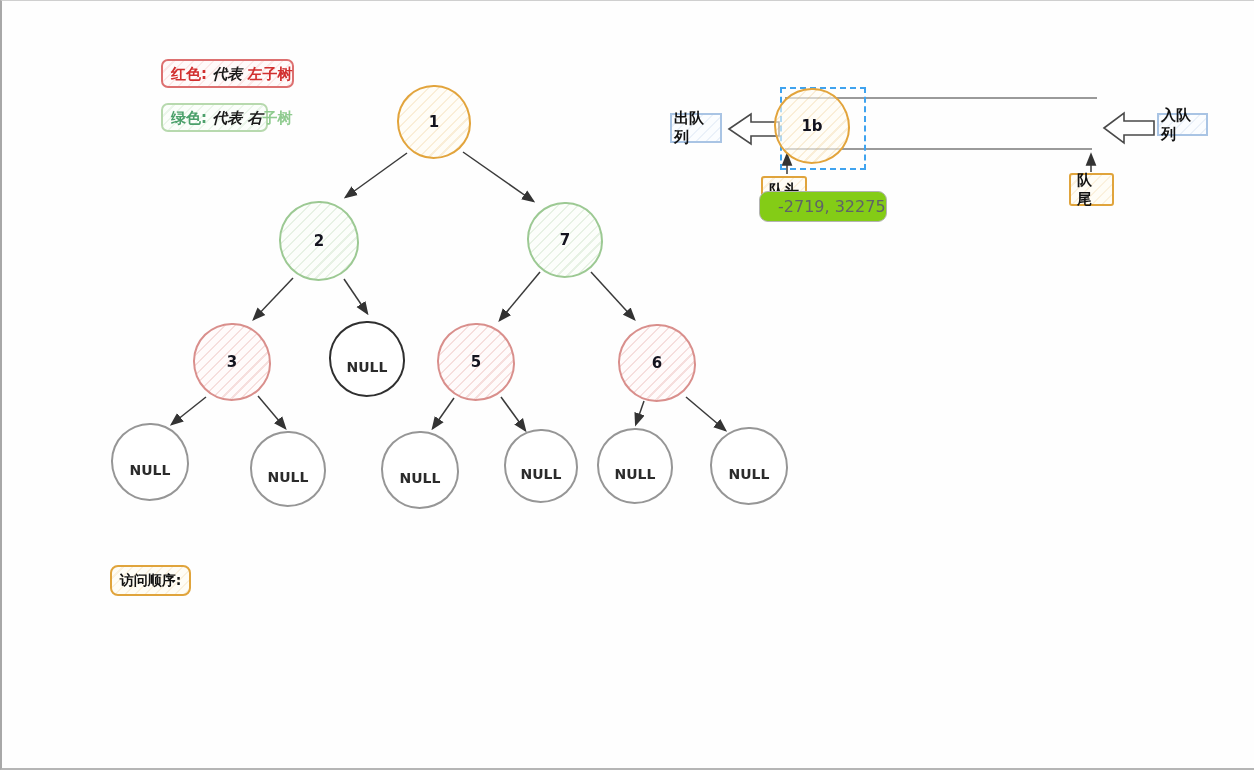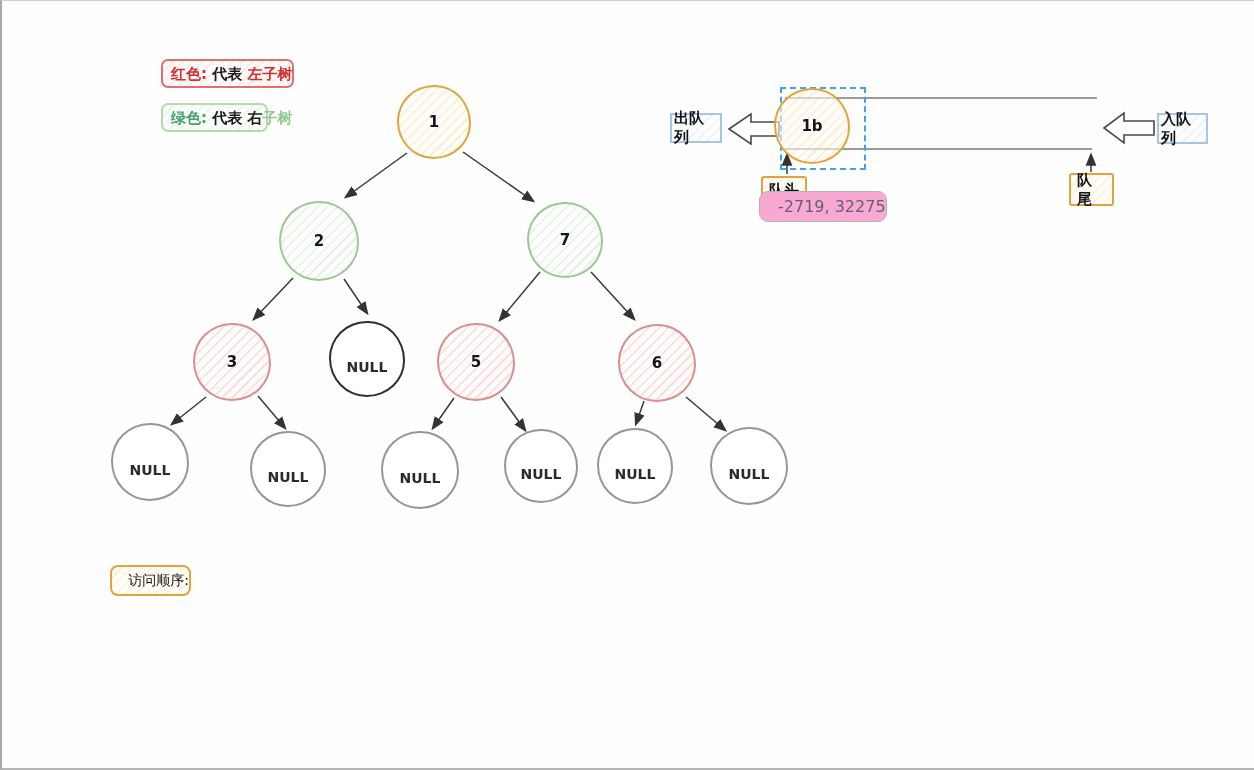--- a/index.html
+++ b/index.html
@@ -36,58 +36,58 @@
     font-size:15px;font-weight:bold;color:#1a1a1a;
     padding:4px 8px;border-radius:7px;box-sizing:border-box;margin-left:13px;
   }
   #legend-red{left:146px;top:58px;width:133px;height:29px;border:2px solid #dd7070;
     background:repeating-linear-gradient(135deg,rgba(226,130,130,.14) 0 1.5px,transparent 1.5px 7px),#fffafa;}
   #legend-green{left:146px;top:102px;width:107px;height:29px;border:2px solid #b7d9ae;
     background:repeating-linear-gradient(135deg,rgba(140,200,140,.15) 0 1.5px,transparent 1.5px 7px),#fbfefb;}
   .t-red{color:#d12f2f;}
   .t-teal{color:#4ba06b;}
   .t-lgreen{color:#8fcb8f;}
-  .t-black{color:#1a1a1a;}
+  .t-black{color:#1a1a1a;font-style:italic;}
 
   
   .blue-box{
     position:absolute;display:flex;align-items:center;justify-content:center;
     border:2px solid #a9c4e4;font-size:15px;font-weight:bold;color:#111;
     padding:4px 2px;box-sizing:border-box;
     background:repeating-linear-gradient(135deg,rgba(150,180,220,.16) 0 1.5px,transparent 1.5px 7px),#fbfdff;
   }
   .yellow-box{
     position:absolute;display:flex;align-items:center;justify-content:center;
     border:2px solid #e0a43c;font-size:15px;font-weight:bold;color:#111;
     padding:4px 6px;box-sizing:border-box;border-radius:3px;
     background:repeating-linear-gradient(135deg,rgba(226,164,60,.13) 0 1.5px,transparent 1.5px 7px),#fffdf6;
   }
   #dequeue-box{left:668px;top:112px;width:52px;height:30px;}
-  #enqueue-box{left:1155px;top:112px;width:51px;height:31px;}
+  #enqueue-box{left:1155px;top:112px;width:51px;height:23px;}
   #head-box{left:759px;top:175px;width:46px;height:29px;z-index:1;}
   #tail-box{left:1067px;top:172px;width:45px;height:33px;}
 
   #selection-box{
     position:absolute;left:778px;top:86px;width:82px;height:79px;
     border:2px dashed #3fa3ef;background:transparent;z-index:2;
   }
   #queue-node{left:772px;top:87px;width:76px;height:76px;z-index:3;}
 
   #coords-tooltip{
     position:absolute;left:757px;top:190px;width:128px;height:31px;z-index:5;
-    background:#f9a8d4;border:1.5px solid #b3b3b3;border-radius:9px;
+    background:#84cc16;border:1.5px solid #b3b3b3;border-radius:9px;
     display:flex;align-items:center;padding-left:18px;box-sizing:border-box;
     font-size:16px;color:#5f6368;
   }
 
   #visit-order-box{
     position:absolute;left:108px;top:564px;width:81px;height:31px;
     border:2px solid #e0a43c;border-radius:8px;
-    display:flex;align-items:center;justify-content:flex-end;
-    font-size:14px;font-weight:normal;color:#111;box-sizing:border-box;
+    display:flex;align-items:center;justify-content:center;
+    font-size:14px;font-weight:bold;color:#111;box-sizing:border-box;
     background:repeating-linear-gradient(135deg,rgba(226,164,60,.13) 0 1.5px,transparent 1.5px 7px),#fffdf6;
   }
 </style>
 </head>
 <body>
 
 <div id="canvas">
 
   <svg id="wires">
     <defs>

